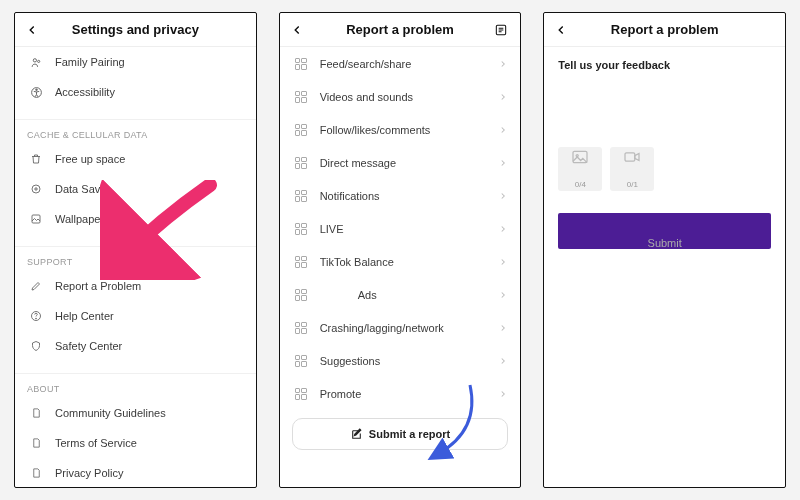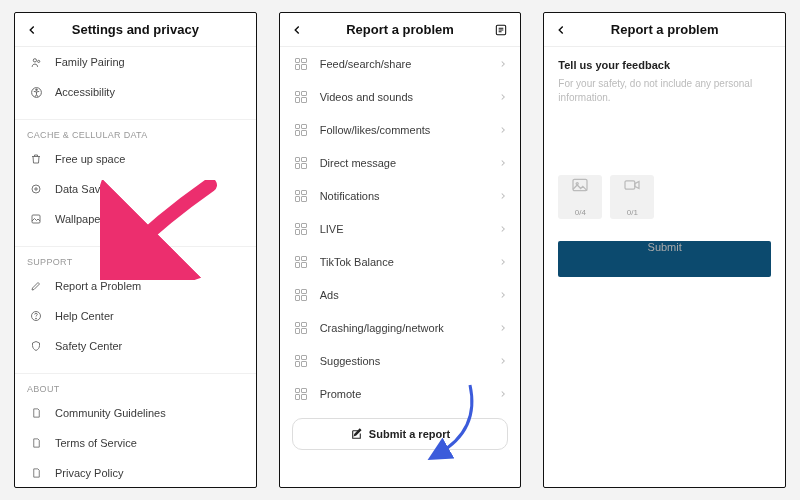--- a/index.html
+++ b/index.html
@@ -55,22 +55,22 @@
     height: 32px; display:flex; align-items:center; justify-content:center;
     font-size:11px; font-weight:600; color:#222; gap:6px;
   }
   .feedback-lbl { font-size:11px; font-weight:600; padding: 12px 14px 6px; color:#222; }
   .feedback-ph  { font-size:10px; color:#bbb; padding: 0 14px; line-height:1.4; }
   .attach-row { display:flex; gap:8px; padding: 70px 14px 0; }
   .attach { width:44px; height:44px; background:#f1f1f1; border-radius:3px;
             display:flex; flex-direction:column; align-items:center; justify-content:center;
             font-size:8px; color:#999; gap:16px;}
   .submit-gray {
-    margin: 22px 14px 0; background:#0c4a6e; height:36px;
-    display:flex; align-items:flex-start; justify-content:center;
+    margin: 22px 14px 0; background:#4c1d95; height:36px;
+    display:flex; align-items:flex-end; justify-content:center;
     font-size:11px; color:#aaa; border-radius:2px;
   }
   
   .arrow-svg { position:absolute; pointer-events:none; }
   svg { display:block; }
 </style>
 </head>
 <body>
 
 <div class="phone">
@@ -325,21 +325,21 @@
             <span></span>
           </span>
         </span>
         <span>TikTok Balance</span>
         <span class="chev">
           <svg width="10" height="10" viewBox="0 0 24 24" fill="none" stroke="#bbb" stroke-width="2.5">
             <polyline points="9 18 15 12 9 6"></polyline>
           </svg>
         </span>
       </div>
-      <div class="row" style="height: 33px;">
+      <div class="row" style="height: 33px; gap: 38px;">
         <span class="ic">
           <span class="grid-ic">
             <span></span>
             <span></span>
             <span></span>
             <span></span>
           </span>
         </span>
         <span>Ads</span>
         <span class="chev">
@@ -418,21 +418,20 @@
 <div class="phone">
   <div class="hdr">
     <div class="hdr-left">
       <svg width="14" height="14" viewBox="0 0 24 24" fill="none" stroke="#111" stroke-width="2.5">
           <polyline points="15 18 9 12 15 6"></polyline>
         </svg>
     </div>
     <div class="hdr-title">Report a problem</div>
   </div>
   <div class="feedback-lbl">Tell us your feedback</div>
-  <div class="feedback-ph">For your safety, do not include any personal information.</div>
   <div class="attach-row">
     <div class="attach">
       <svg width="18" height="14" viewBox="0 0 24 20" fill="none" stroke="#bbb" stroke-width="1.8">
           <rect x="2" y="2" width="20" height="16" rx="2"></rect>
           <circle cx="8" cy="8" r="1.5"></circle>
           <path d="M2 16l6-6 5 5 3-3 6 6"></path>
         </svg>
       <span>0/4</span>
     </div>
     <div class="attach">

